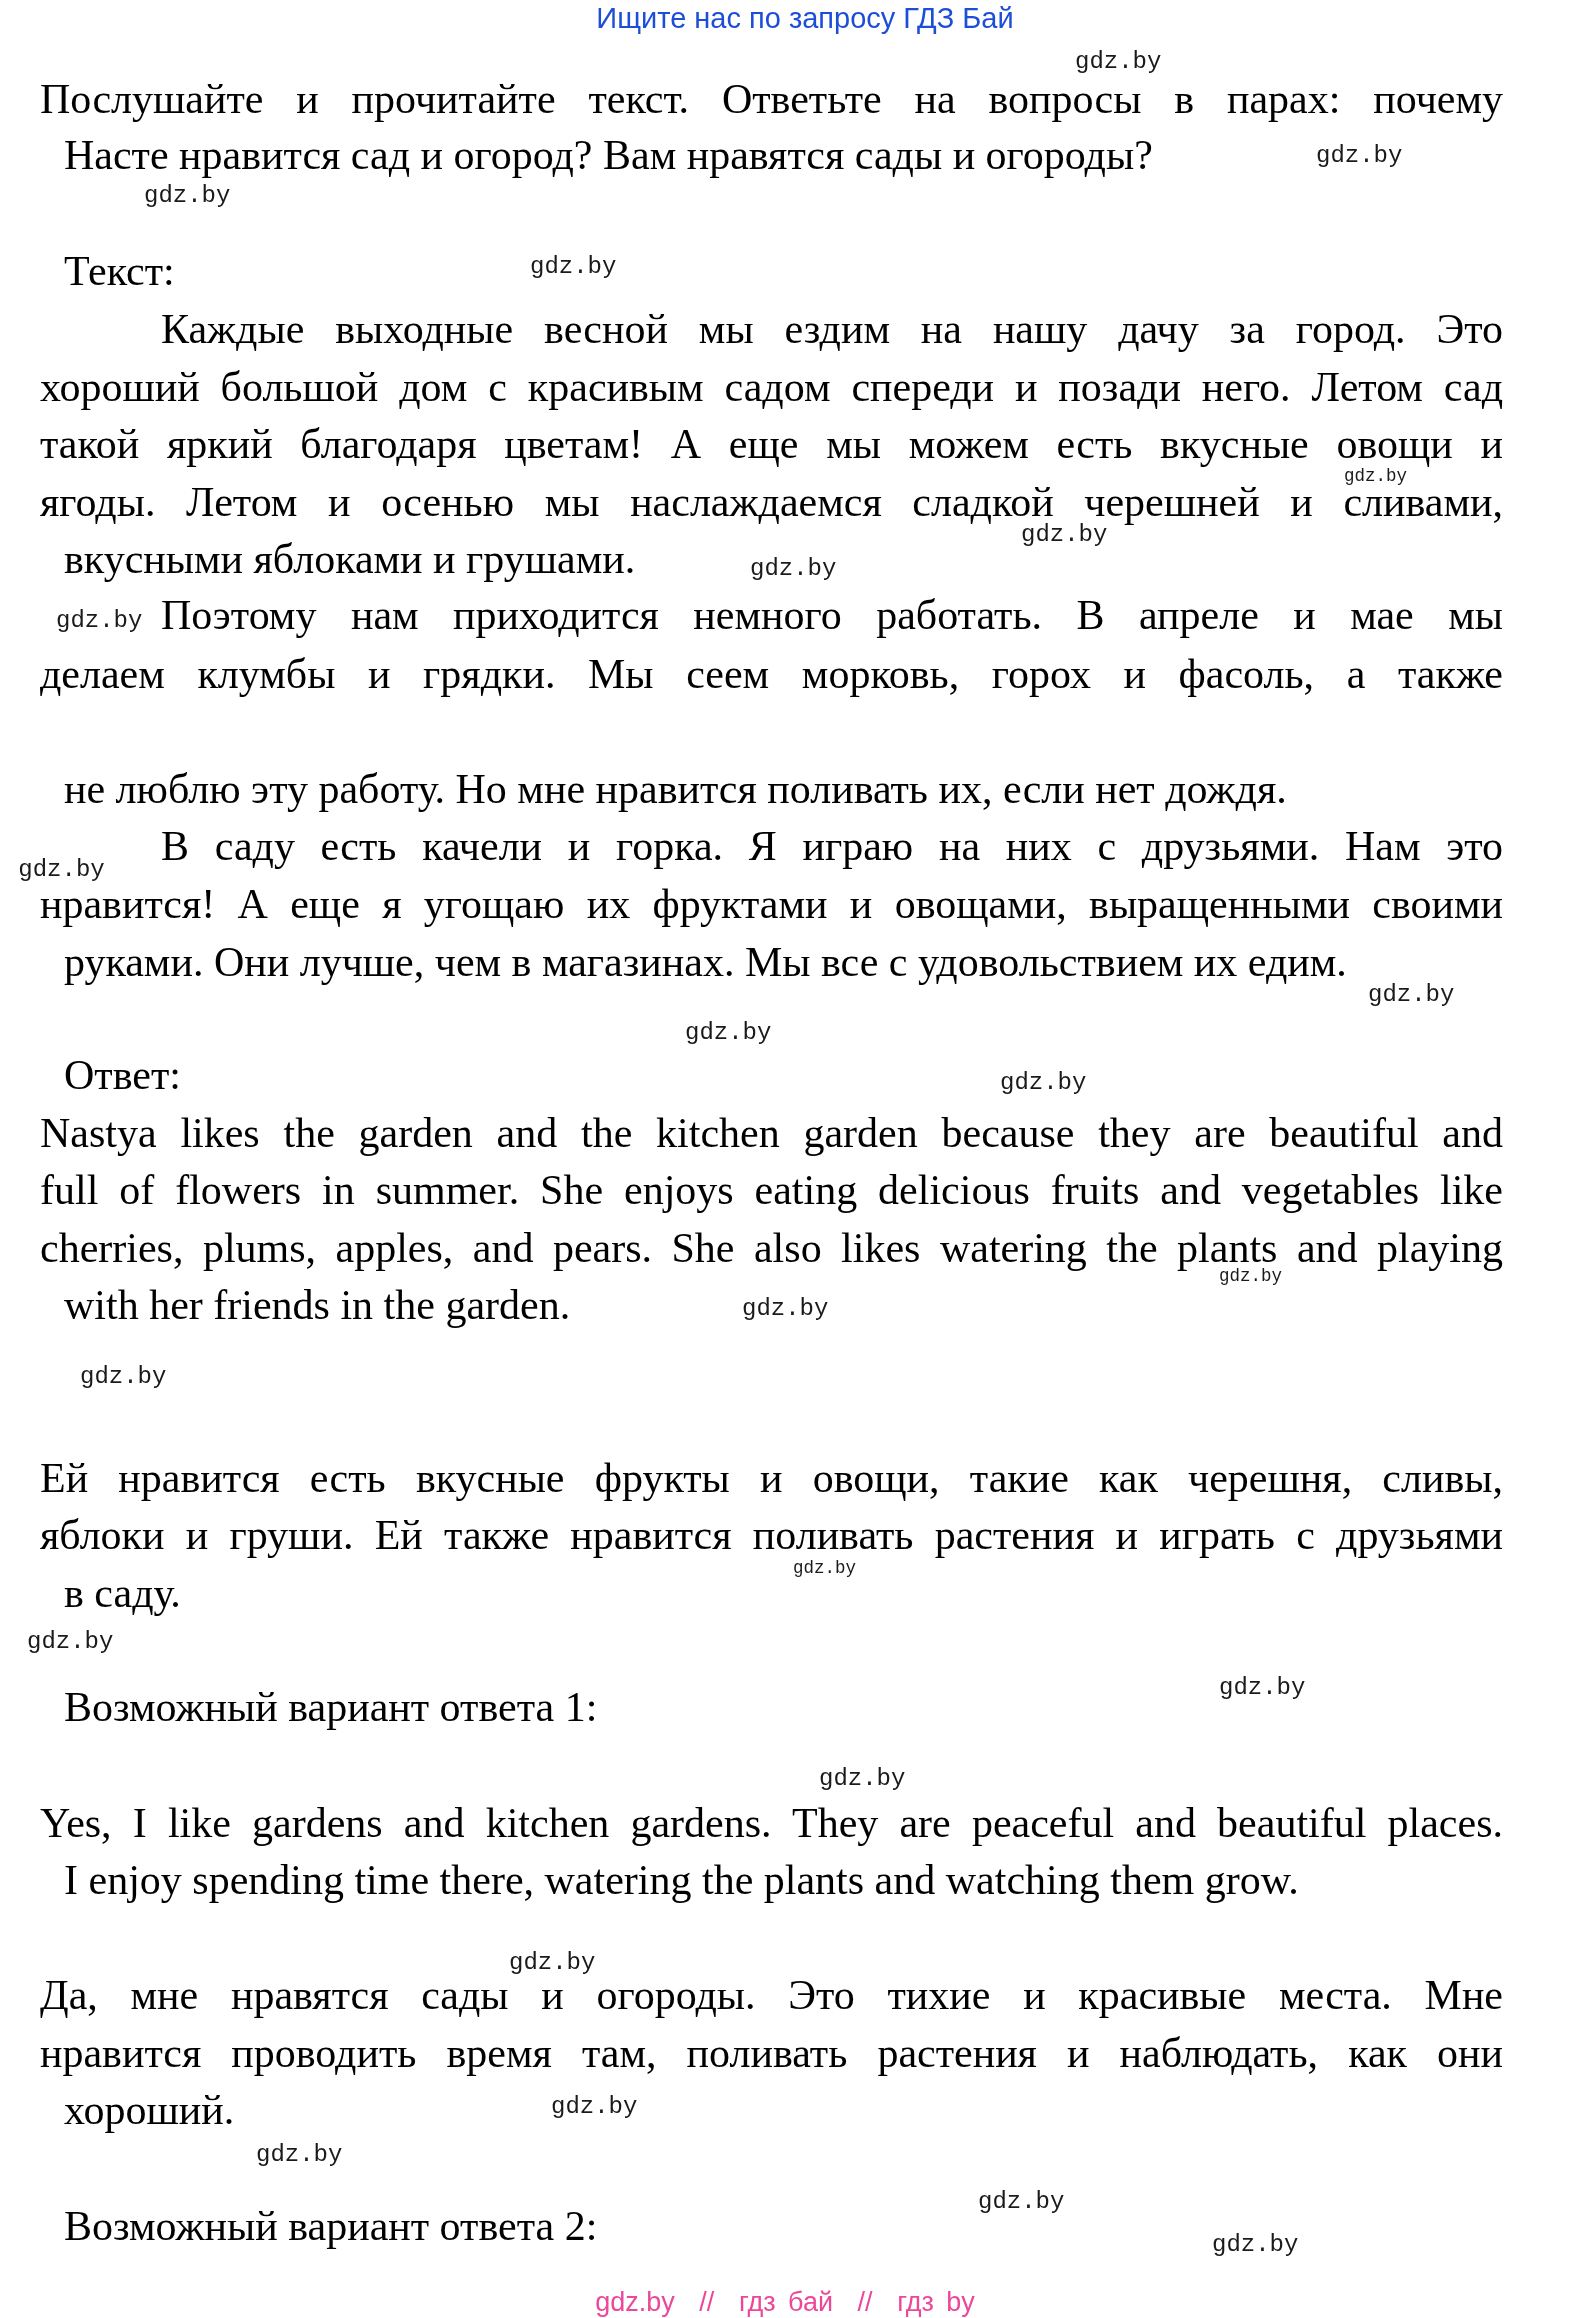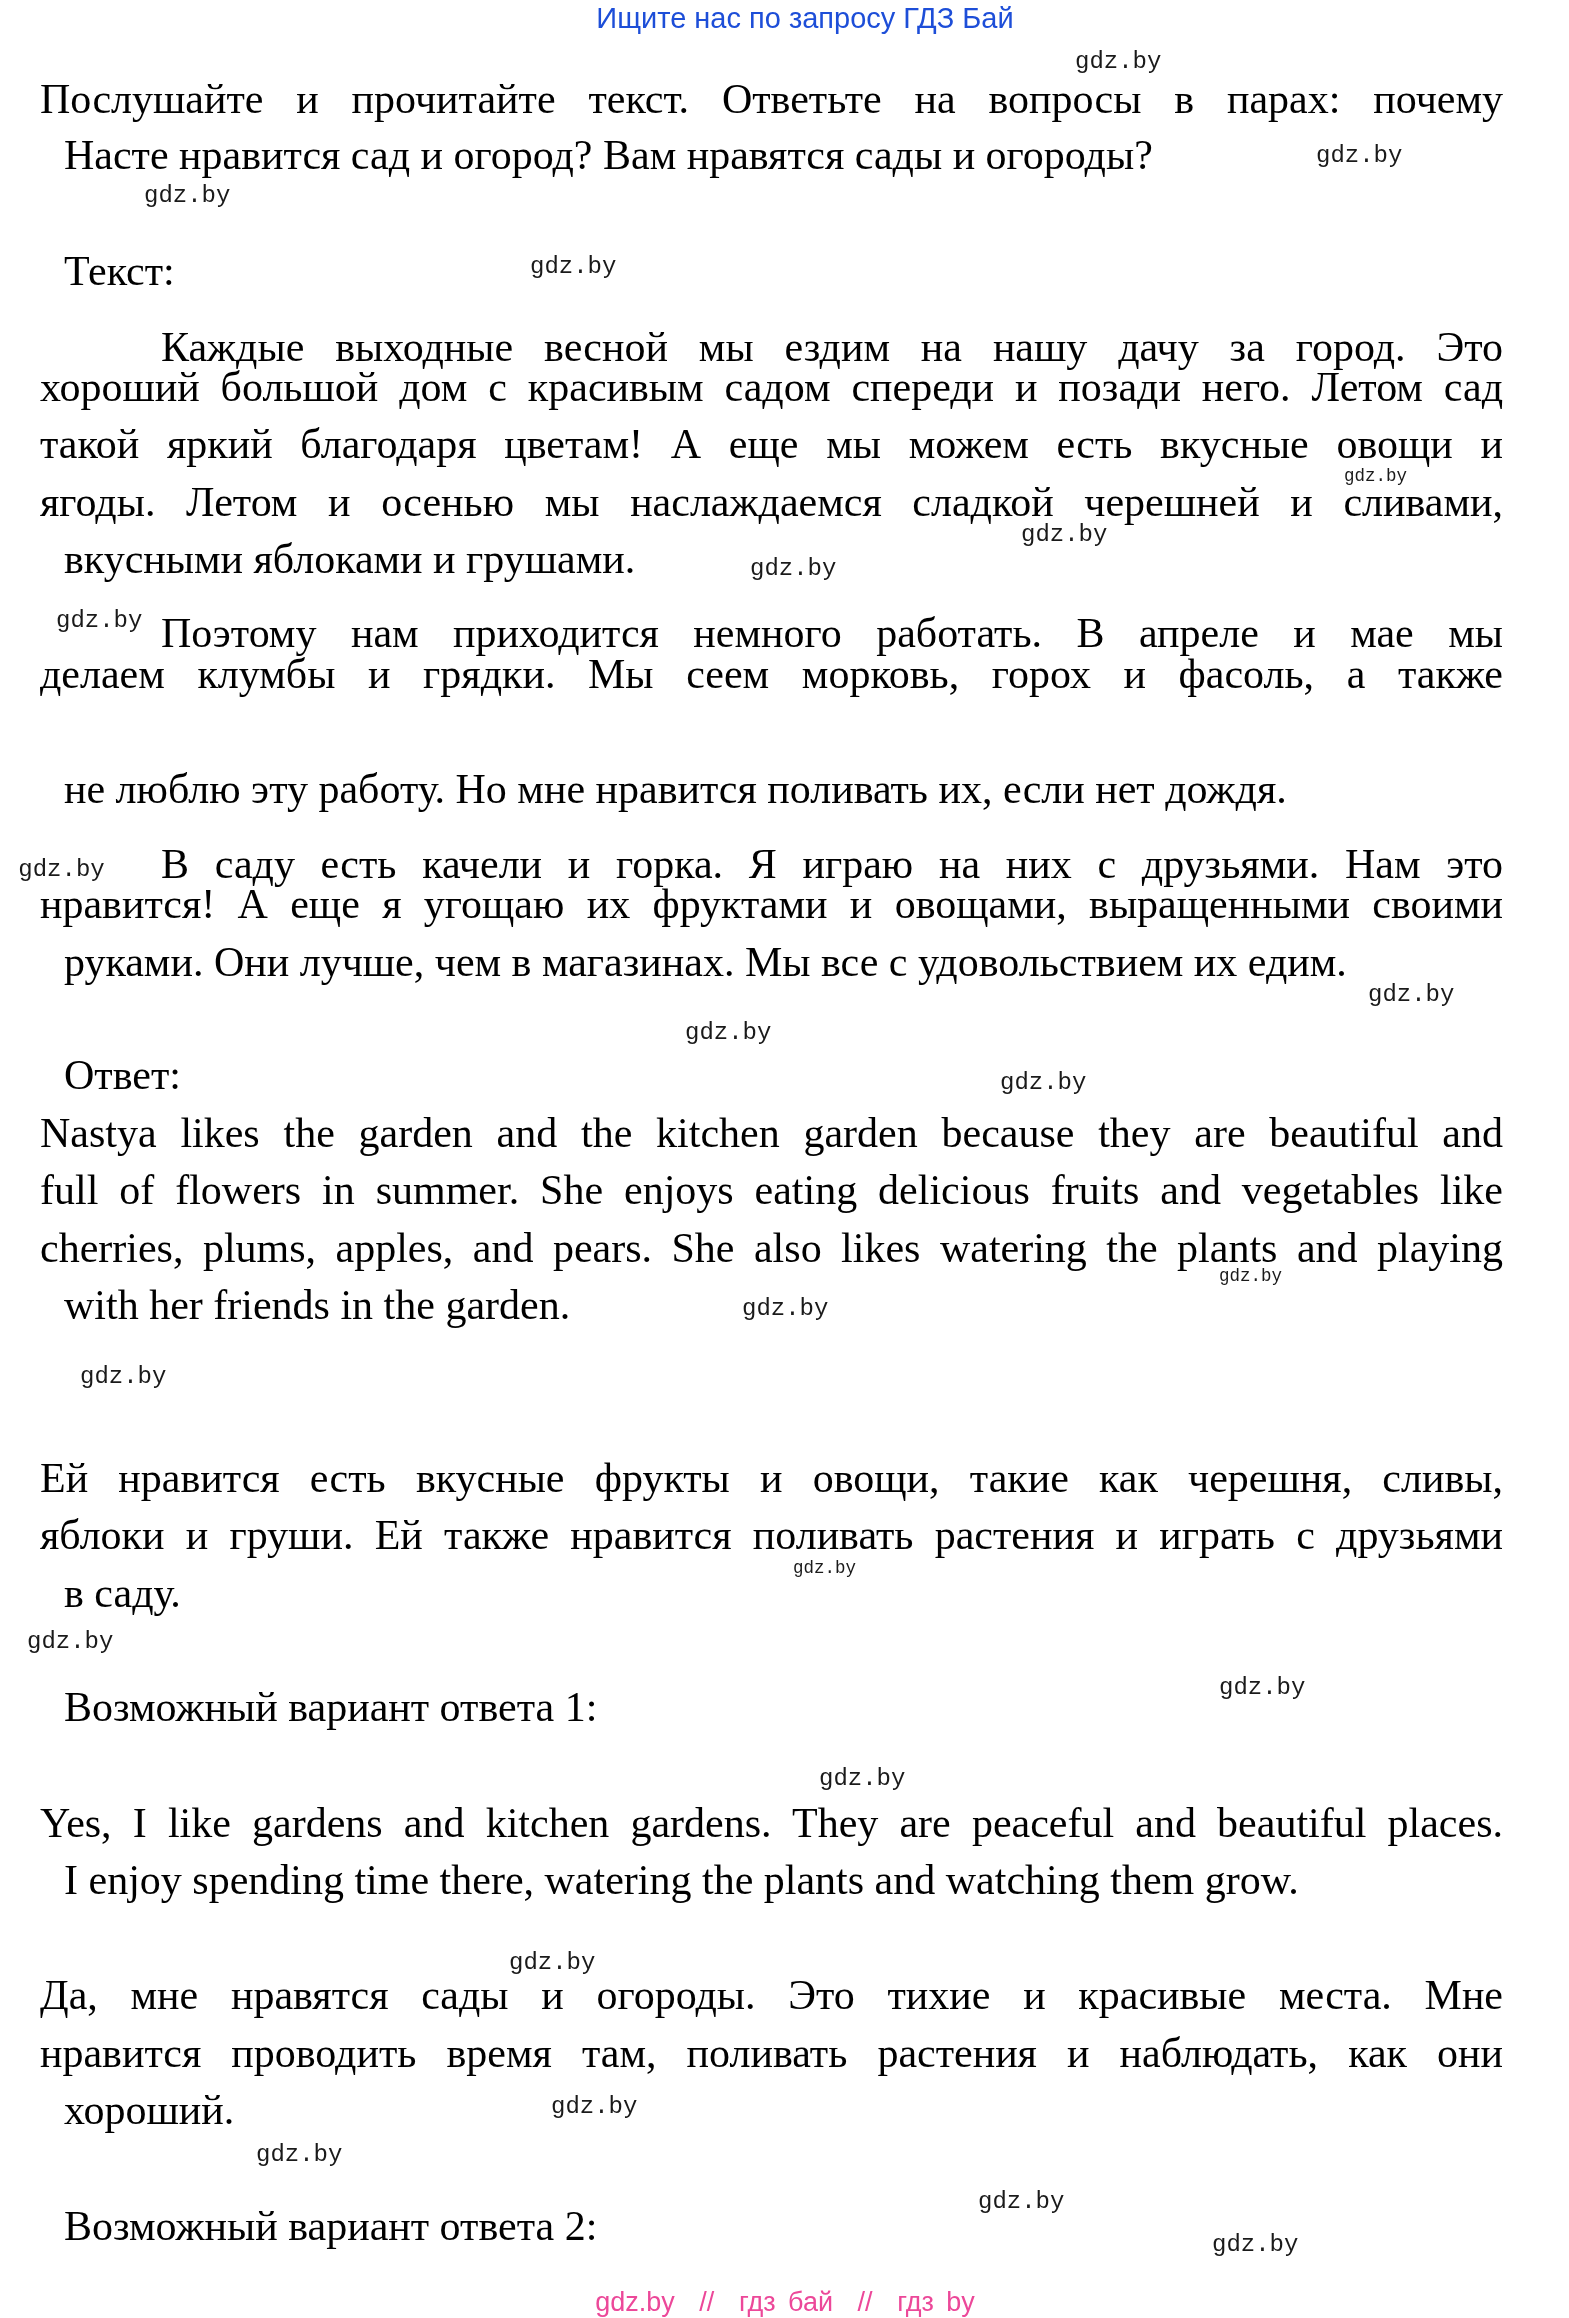--- a/index.html
+++ b/index.html
@@ -14,21 +14,21 @@
     white-space: nowrap;
     height: 53px;
   }
   .line.just {
     text-align: justify;
     text-align-last: justify;
     white-space: normal;
     overflow: visible;
   }
   .line.full { left: 40px; width: 1463px; }
-  .line.indent { left: 161px; width: 1342px; margin-top: 18px; }
+  .line.indent { left: 161px; width: 1342px; }
   .line.plain { left: 40px; margin-left: 24px; }
   .wm {
     position: absolute;
     font-family: Liberation Mono, monospace;
     font-size: 24px;
     line-height: 24px;
     color: #1a1a1a;
     white-space: nowrap;
   }
   .wm.small { font-size: 17.5px; line-height: 17.5px; }

